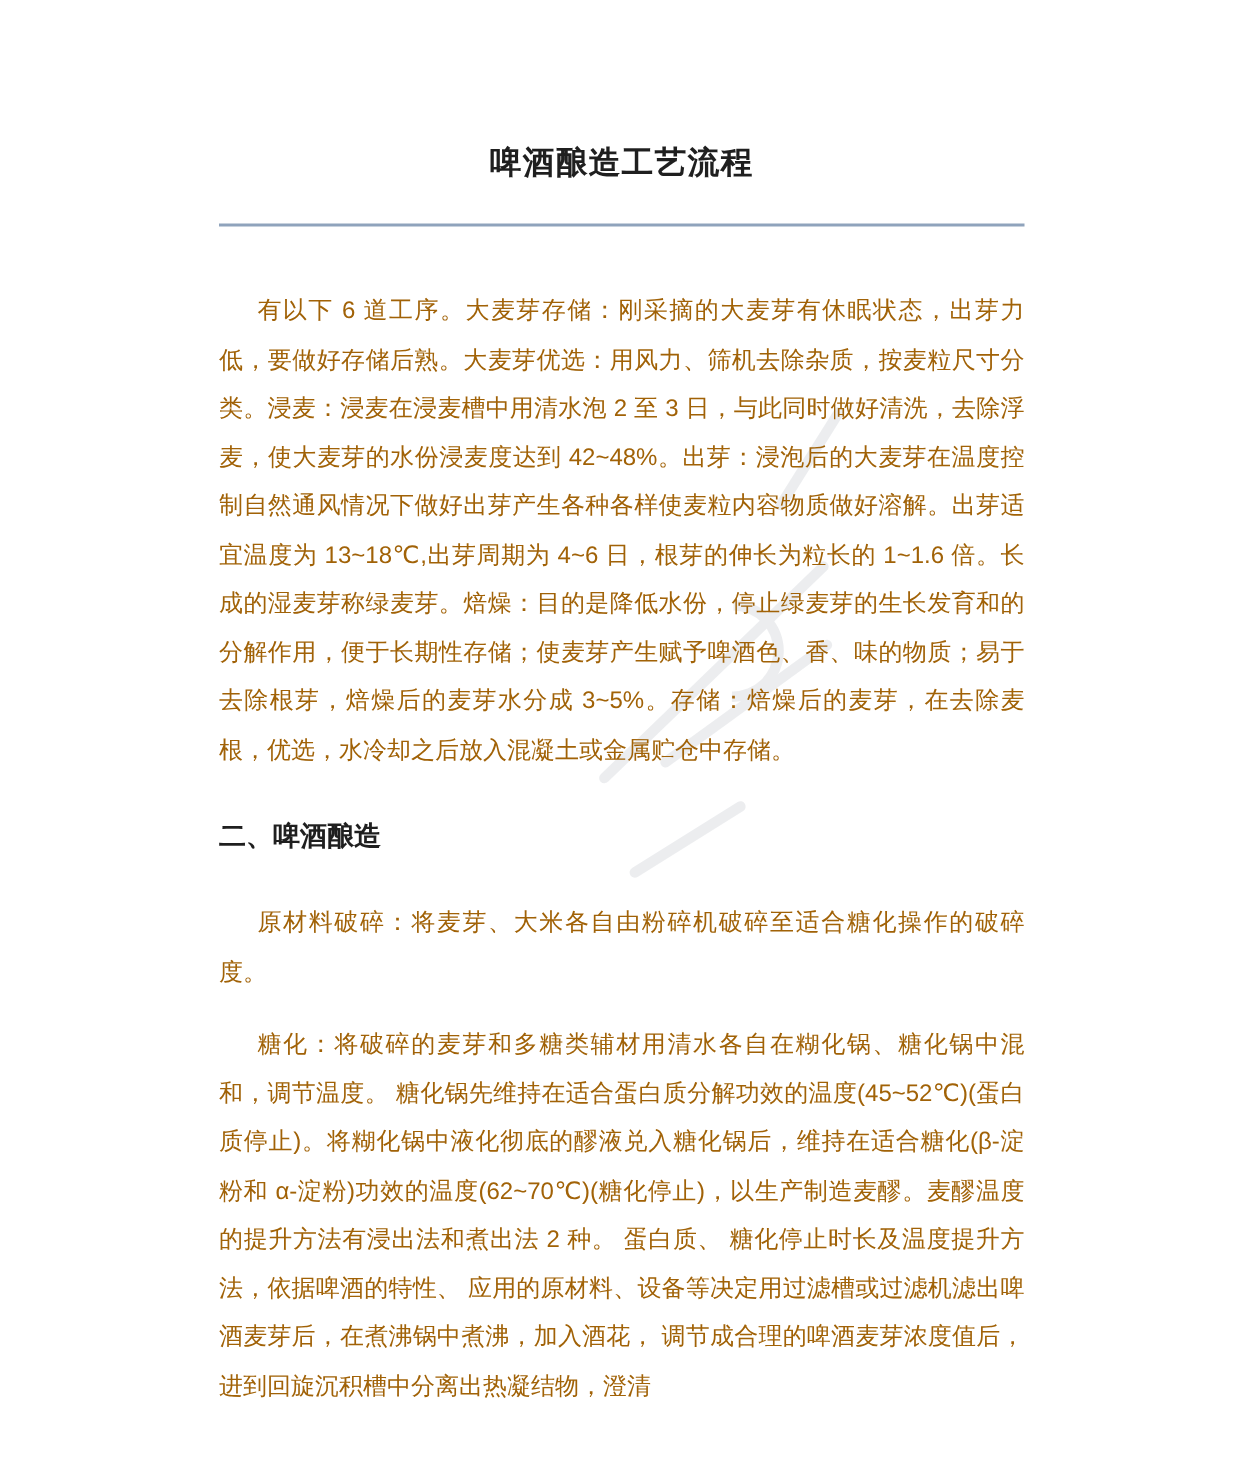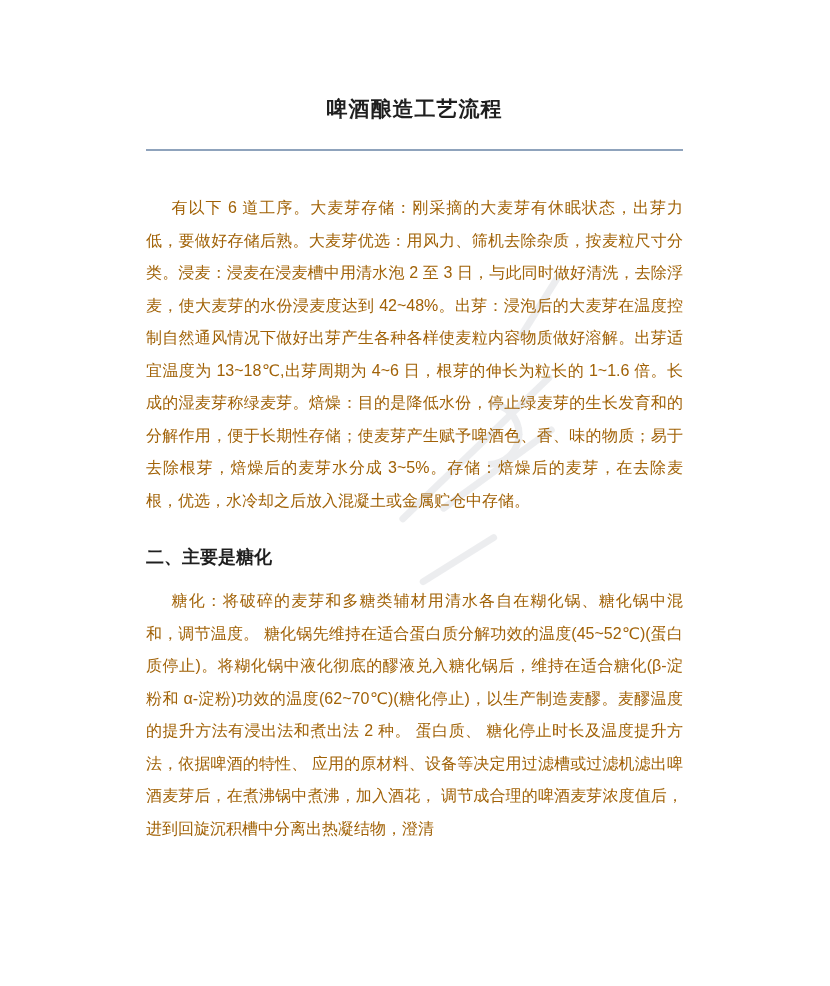--- a/index.html
+++ b/index.html
@@ -106,20 +106,21 @@
 
   <div class="content">
 
     <h1 class="doc-title">啤酒酿造工艺流程</h1>
 
     <div class="title-rule"></div>
 
 
     <p class="para p1">有以下 6 道工序。大麦芽存储：刚采摘的大麦芽有休眠状态，出芽力低，要做好存储后熟。大麦芽优选：用风力、筛机去除杂质，按麦粒尺寸分类。浸麦：浸麦在浸麦槽中用清水泡 2 至 3 日，与此同时做好清洗，去除浮麦，使大麦芽的水份浸麦度达到 42~48%。出芽：浸泡后的大麦芽在温度控制自然通风情况下做好出芽产生各种各样使麦粒内容物质做好溶解。出芽适宜温度为 13~18℃,出芽周期为 4~6 日，根芽的伸长为粒长的 1~1.6 倍。长成的湿麦芽称绿麦芽。焙燥：目的是降低水份，停止绿麦芽的生长发育和的分解作用，便于长期性存储；使麦芽产生赋予啤酒色、香、味的物质；易于去除根芽，焙燥后的麦芽水分成 3~5%。存储：焙燥后的麦芽，在去除麦根，优选，水冷却之后放入混凝土或金属贮仓中存储。</p>
 
-    <h2 class="section-heading h-second">二、主要是糖化</h2>
+    <h2 class="section-heading h-second">二、啤酒酿造</h2>
 
 
+    <p class="para p3">原材料破碎：将麦芽、大米各自由粉碎机破碎至适合糖化操作的破碎度。</p>
 
     <p class="para p4">糖化：将破碎的麦芽和多糖类辅材用清水各自在糊化锅、糖化锅中混和，调节温度。 糖化锅先维持在适合蛋白质分解功效的温度(45~52℃)(蛋白质停止)。将糊化锅中液化彻底的醪液兑入糖化锅后，维持在适合糖化(β-淀粉和 α-淀粉)功效的温度(62~70℃)(糖化停止)，以生产制造麦醪。麦醪温度的提升方法有浸出法和煮出法 2 种。 蛋白质、 糖化停止时长及温度提升方法，依据啤酒的特性、 应用的原材料、设备等决定用过滤槽或过滤机滤出啤酒麦芽后，在煮沸锅中煮沸，加入酒花， 调节成合理的啤酒麦芽浓度值后，进到回旋沉积槽中分离出热凝结物，澄清</p>
 
   </div>
 </div>
 
 </body></html>

